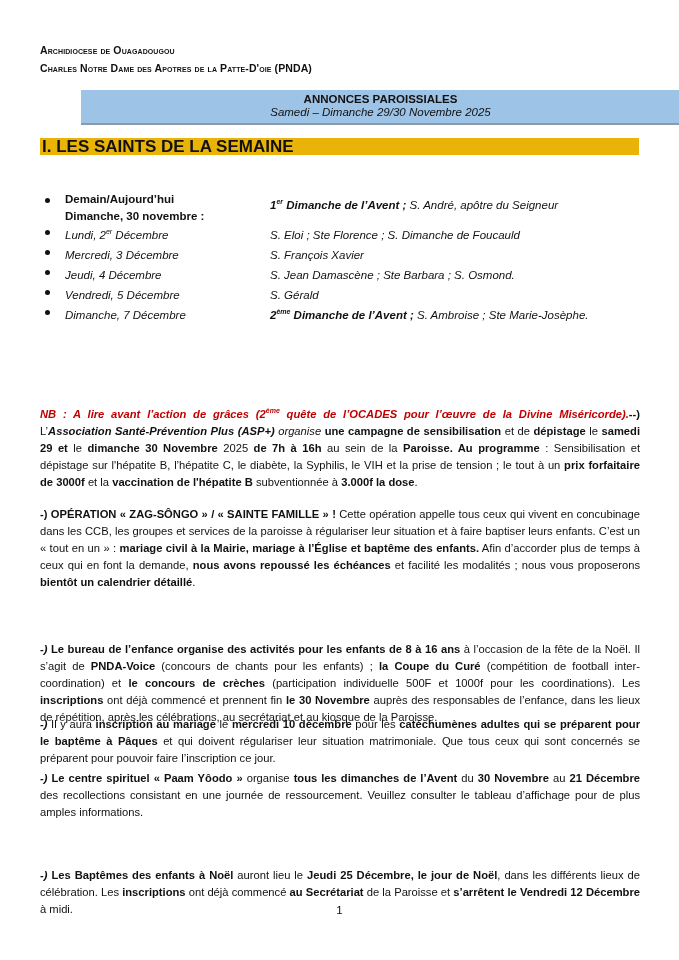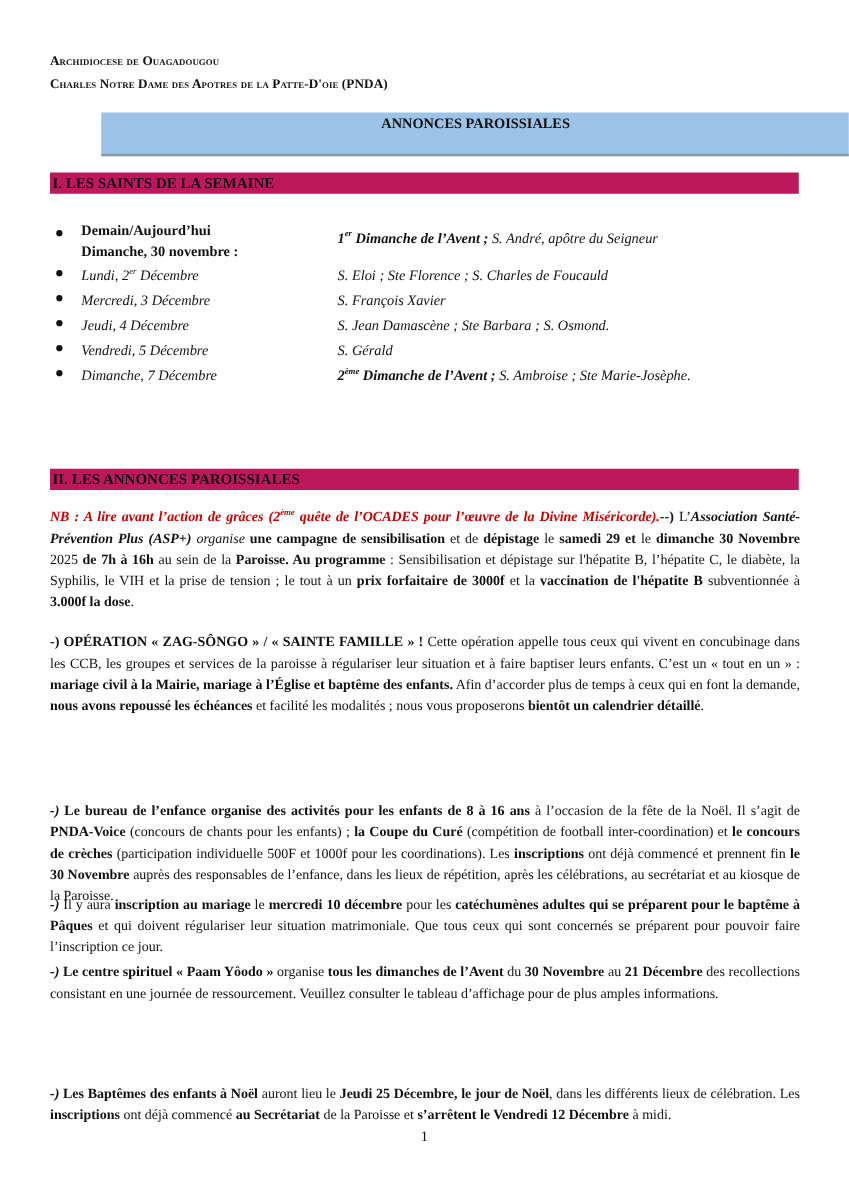--- a/index.html
+++ b/index.html
@@ -1,32 +1,32 @@
 <!DOCTYPE html>
 <html><head>
 <meta charset="utf-8">
 <style>
   html, body { margin: 0; padding: 0; background: #ffffff; }
   body { width: 679px; height: 960px; position: relative; overflow: hidden;
          font-family: "Liberation Sans", sans-serif; color: #111; }
-  .page { position: absolute; left: 0; top: 0; width: 679px; height: 960px; font-family: Liberation Serif, serif; }
+  .page { position: absolute; left: 0; top: 0; width: 679px; height: 960px; }
   .hdr { position: absolute; left: 40px; font-weight: bold; font-size: 10.5px; font-variant: small-caps; letter-spacing: 0.1px; }
   .hdr1 { top: 44px; }
   .hdr2 { top: 62px; }
   .title-box { position: absolute; left: 40px; top: 90px; width: 599px; height: 33px; background: #9dc3e6;
                border-bottom: 2px solid #8a9aab; text-align: center; font-size: 11.5px; margin-left: 41px; }
   .title-box .t1 { font-weight: bold; padding-top: 3px; }
   .title-box .t2 { font-style: italic; margin-top: 1px; }
-  .sec { position: absolute; left: 40px; width: 599px; height: 17px; background: #be185d;
-         font-weight: bold; font-size: 12px; line-height: 17px; padding-left: 2px; box-sizing: border-box; }
+  .sec { position: absolute; left: 40px; width: 599px; height: 17px; background: #eab308;
+         font-weight: bold; font-size: 17px; line-height: 17px; padding-left: 2px; box-sizing: border-box; }
   .sec1 { top: 138px; }
   .sec2 { top: 375px; }
   .saints { position: absolute; left: 40px; top: 175px; width: 600px; font-size: 11.5px; }
   .srow { position: relative; height: 20px; }
-  .srow.first { height: 36px; }
+  .srow.first { height: 36px; margin-top: 14px; }
   .bullet { position: absolute; left: 5px; top: 5px; width: 5px; height: 5px; border-radius: 50%; background: #111; }
   .srow.first .bullet { top: 9px; }
   .day { position: absolute; left: 25px; top: 0; font-style: italic; line-height: 20px; }
   .day.bold { font-style: normal; font-weight: bold; line-height: 17px; top: 2px; }
   .saint { position: absolute; left: 230px; top: 0; font-style: italic; line-height: 20px; }
   .srow.first .saint { top: 6px; }
   sup { font-size: 7px; vertical-align: super; line-height: 0; }
   .body { position: absolute; left: 40px; width: 600px; font-size: 11.2px; line-height: 17px; text-align: justify; }
   .p-nb { top: 406px; }
   .p-op { top: 506px; }
@@ -42,37 +42,38 @@
 </head>
 <body>
 
 <div class="page">
 
   <div class="hdr hdr1">Archidiocese de Ouagadougou</div>
   <div class="hdr hdr2">Charles Notre Dame des Apotres de la Patte-D'oie (PNDA)</div>
 
   <div class="title-box">
     <div class="t1">ANNONCES PAROISSIALES</div>
+    <div class="t2">Samedi – Dimanche 29/30 Novembre 2025</div>
   </div>
 
   <div class="sec sec1">I. LES SAINTS DE LA SEMAINE</div>
 
   <div class="saints">
     <div class="srow first">
       <span class="bullet"></span>
       <div class="day bold">
         <div>Demain/Aujourd’hui</div>
         <div>Dimanche, 30 novembre :</div>
       </div>
       <div class="saint"><b><span>1</span><sup>er</sup><span> Dimanche de l’Avent ;</span></b><span> S. André, apôtre du Seigneur</span></div>
     </div>
     <div class="srow">
       <span class="bullet"></span>
       <div class="day"><span>Lundi, 2</span><sup>er</sup><span> Décembre</span></div>
-      <div class="saint">S. Eloi ; Ste Florence ; S. Charles de Foucauld</div>
+      <div class="saint">S. Eloi ; Ste Florence ; S. Dimanche de Foucauld</div>
     </div>
     <div class="srow">
       <span class="bullet"></span>
       <div class="day">Mercredi, 3 Décembre</div>
       <div class="saint">S. François Xavier</div>
     </div>
     <div class="srow">
       <span class="bullet"></span>
       <div class="day">Jeudi, 4 Décembre</div>
       <div class="saint">S. Jean Damascène ; Ste Barbara ; S. Osmond.</div>
@@ -82,21 +83,20 @@
       <div class="day">Vendredi, 5 Décembre</div>
       <div class="saint">S. Gérald</div>
     </div>
     <div class="srow">
       <span class="bullet"></span>
       <div class="day">Dimanche, 7 Décembre</div>
       <div class="saint"><b><span>2</span><sup>ème</sup><span> Dimanche de l’Avent ;</span></b><span> S. Ambroise ; Ste Marie-Josèphe.</span></div>
     </div>
   </div>
 
-  <div class="sec sec2">II. LES ANNONCES PAROISSIALES</div>
 
   <div class="body p-nb"><span class="red"><span>NB : A lire avant l’action de grâces (2</span><sup>ème</sup><span> quête de l’OCADES pour l’œuvre de la Divine Miséricorde).</span></span><b>--)</b><span> L’</span><b><i>Association Santé-Prévention Plus (ASP+)</i></b><span> </span><i>organise</i><span> </span><b>une campagne de sensibilisation</b><span> et de </span><b>dépistage</b><span> le </span><b>samedi 29 et</b><span> le </span><b>dimanche 30 Novembre</b><span> 2025 </span><b>de 7h à 16h</b><span> au sein de la </span><b>Paroisse. Au programme</b><span> : Sensibilisation et dépistage sur l'hépatite B, l’hépatite C, le diabète, la Syphilis, le VIH et la prise de tension ; le tout à un </span><b>prix forfaitaire de 3000f</b><span> et la </span><b>vaccination de l'hépatite B</b><span> subventionnée à </span><b>3.000f la dose</b><span>.</span></div>
 
   <div class="body p-op"><b>-) OPÉRATION « ZAG-SÔNGO » / « SAINTE FAMILLE » !</b><span> Cette opération appelle tous ceux qui vivent en concubinage dans les CCB, les groupes et services de la paroisse à régulariser leur situation et à faire baptiser leurs enfants. C’est un « tout en un » : </span><b>mariage civil à la Mairie, mariage à l’Église et baptême des enfants.</b><span> Afin d’accorder plus de temps à ceux qui en font la demande, </span><b>nous avons repoussé les échéances</b><span> et facilité les modalités ; nous vous proposerons </span><b>bientôt un calendrier détaillé</b><span>.</span></div>
 
   <div class="body p-enf"><b><i> -) </i></b><b>Le bureau de l’enfance organise des activités pour les enfants de 8 à 16 ans</b><span> à l’occasion de la fête de la Noël. Il s’agit de </span><b>PNDA-Voice</b><span> (concours de chants pour les enfants) ; </span><b>la Coupe du Curé</b><span> (compétition de football inter-coordination) et </span><b>le concours de crèches</b><span> (participation individuelle 500F et 1000f pour les coordinations). Les </span><b>inscriptions</b><span> ont déjà commencé et prennent fin </span><b>le 30 Novembre</b><span> auprès des responsables de l’enfance, dans les lieux de répétition, après les célébrations, au secrétariat et au kiosque de la Paroisse.</span></div>
 
   <div class="body p-mar"><b><i>-)</i></b><span> Il y aura </span><b>inscription au mariage</b><span> le </span><b>mercredi 10 décembre</b><span> pour les </span><b>catéchumènes adultes qui se préparent pour le baptême à Pâques</b><span> et qui doivent régulariser leur situation matrimoniale. Que tous ceux qui sont concernés se préparent pour pouvoir faire l’inscription ce jour.</span></div>
 
   <div class="body p-ctr"><b><i>-) </i></b><b>Le centre spirituel « Paam Yôodo »</b><span> organise </span><b>tous les dimanches de l’Avent</b><span> du </span><b>30 Novembre</b><span> au </span><b>21 Décembre</b><span> des recollections consistant en une journée de ressourcement. Veuillez consulter le tableau d’affichage pour de plus amples informations.</span></div>

